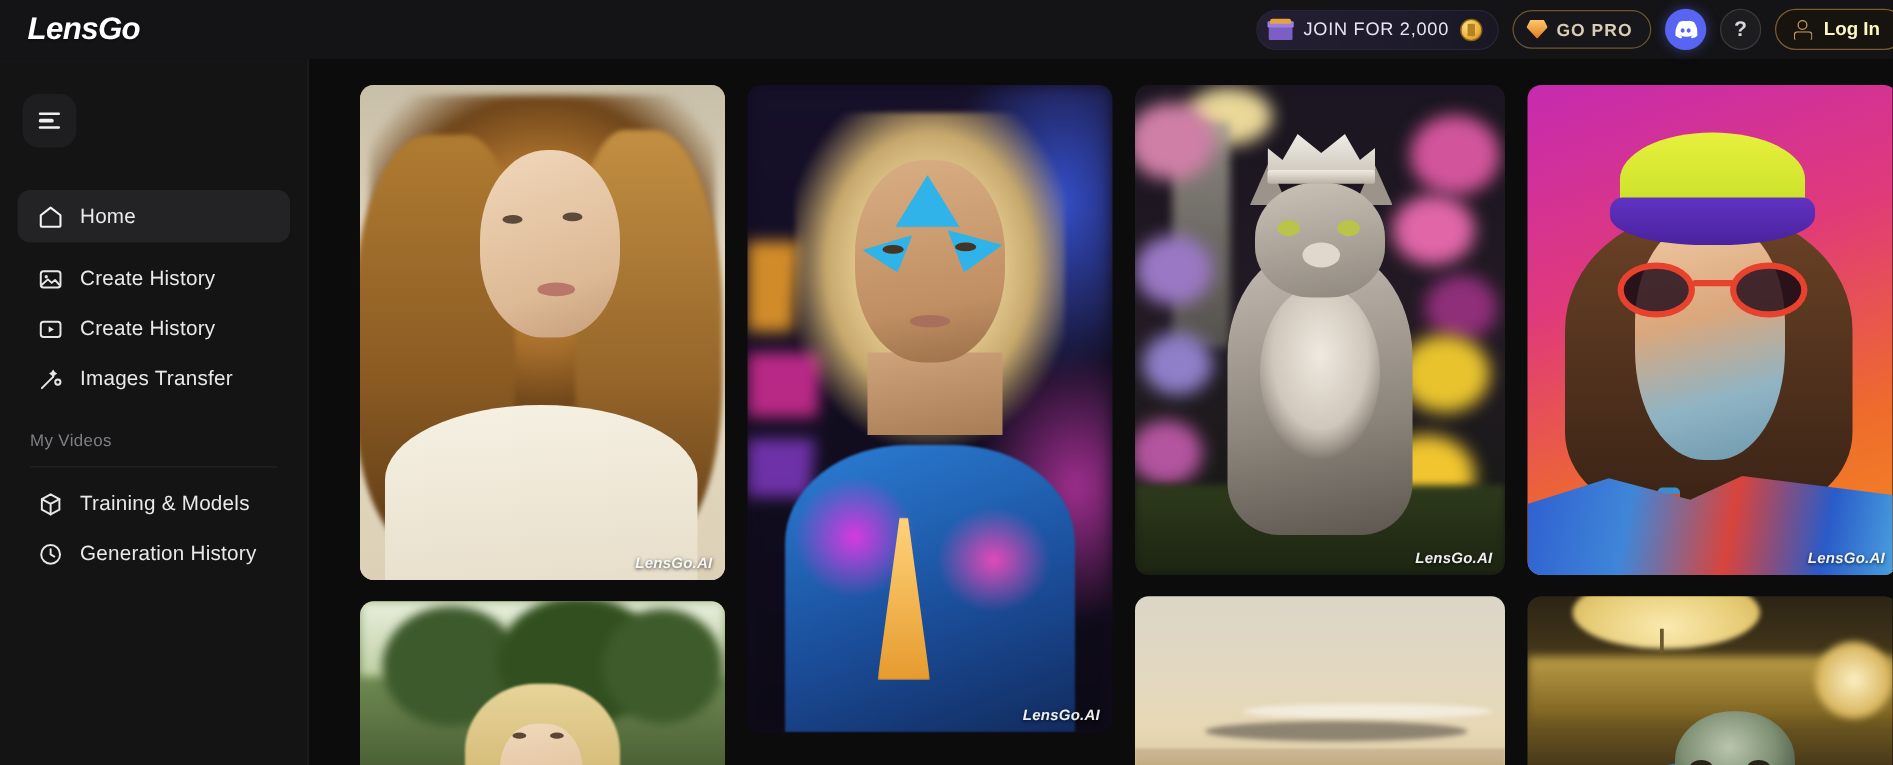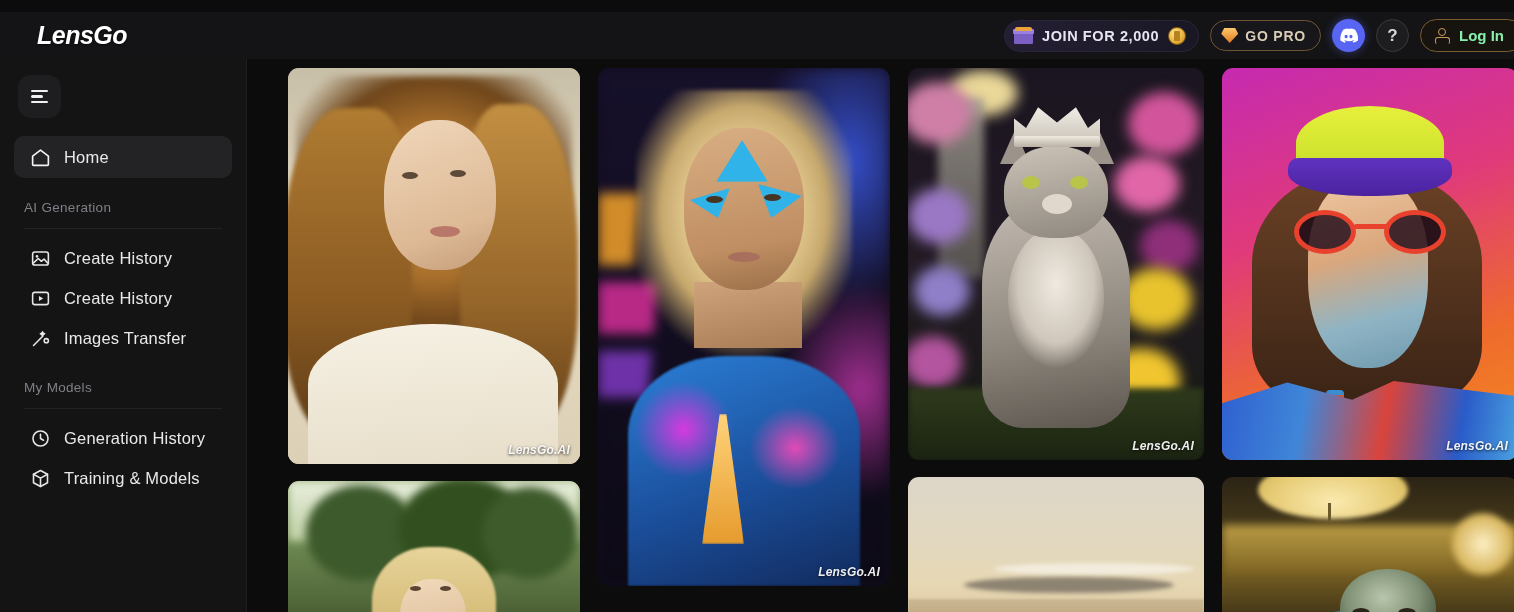--- a/index.html
+++ b/index.html
@@ -5,26 +5,25 @@
   * { box-sizing: border-box; margin: 0; padding: 0; }
   html, body {
     width: 1514px; height: 612px;
     background: #0c0c0d;
     font-family: "Liberation Sans", sans-serif;
     overflow: hidden;
   }
 
   
   .topbar {
-    position: absolute; top: 12px; left: 0;
+    position: absolute; top: 0; left: 0;
     width: 1514px; height: 47px;
     background: #141416;
     display: flex; align-items: center;
     z-index: 30;
-    padding-left: 15px;
   }
   .logo {
     margin-left: 22px;
     font-size: 25px;
     font-weight: bold;
     font-style: italic;
     color: #ffffff;
     letter-spacing: -0.5px;
     font-family: "Liberation Sans", sans-serif;
     text-shadow: 0 1px 2px rgba(0,0,0,.6);
@@ -36,21 +35,21 @@
   }
 
   .join-pill {
     display: flex; align-items: center; gap: 9px;
     height: 32px; padding: 0 12px 0 9px;
     border-radius: 16px;
     background: linear-gradient(90deg,#241e33,#1e1b2b 60%,#191724);
     border: 1px solid #2a2438;
   }
   .join-pill .label {
-    font-size: 14.5px; font-weight: bold; letter-spacing: .6px;
+    font-size: 14.5px; font-weight: normal; letter-spacing: .6px;
     color: #e8e5f2;
   }
   .gift-icon {
     width: 19px; height: 17px; position: relative; flex: none;
   }
   .gift-icon .box {
     position: absolute; left: 0; bottom: 0; width: 19px; height: 11px;
     background: #7b5fc4; border-radius: 1px;
   }
   .gift-icon .lid {
@@ -104,21 +103,21 @@
   }
   .login-pill {
     display: flex; align-items: center; gap: 9px;
     height: 33px; padding: 0 14px 0 13px;
     border-radius: 17px;
     background: #17140f;
     border: 1px solid #7a5c31;
     min-width: 104px;
   }
   .login-pill .label {
-    font-size: 15px; font-weight: bold; color: #86efac; white-space: nowrap;
+    font-size: 15px; font-weight: bold; color: #fef9c3; white-space: nowrap;
   }
   .person-icon { width: 16px; height: 16px; position: relative; flex: none; }
   .person-icon .head {
     position: absolute; left: 4px; top: 0; width: 8px; height: 8px;
     border: 1.6px solid #c79a5e; border-radius: 50%;
   }
   .person-icon .body {
     position: absolute; left: 0.5px; top: 9px; width: 15px; height: 7px;
     border: 1.6px solid #c79a5e; border-radius: 3px 3px 2px 2px;
     border-bottom: none;
@@ -145,21 +144,21 @@
   .hamburger i:nth-child(3) { width: 17px; }
 
   .nav-item {
     display: flex; align-items: center; gap: 13px;
     height: 42px; margin: 0 14px; padding: 0 16px;
     border-radius: 10px;
     color: #e9e9ea; font-size: 16.5px;
     letter-spacing: .2px;
   }
   .nav-item.active { background: #232325; }
-  .nav-item.home-item { margin-top: 18px; }
+  .nav-item.home-item { margin-top: 34px; }
   .nav-item .txt { line-height: 1; }
   .nav-icon { width: 21px; height: 21px; flex: none; display: block; }
 
   .section-head {
     margin: 22px 24px 0 24px;
     font-size: 13.5px; color: #7f7f86; letter-spacing: .3px;
     padding-bottom: 13px;
     border-bottom: 1px solid #232326;
   }
   .nav-group { margin-top: 9px; }
@@ -462,21 +461,20 @@
     <i></i>
   </div>
 
   <div class="nav-item active home-item">
     <svg class="nav-icon" viewBox="0 0 24 24" fill="none" stroke="#f2f2f3" stroke-width="1.9" stroke-linecap="round" stroke-linejoin="round">
       <path d="M3 10.5 12 3.5l9 7V20a1 1 0 0 1-1 1H4a1 1 0 0 1-1-1z"></path>
     </svg>
     <span class="txt">Home</span>
   </div>
 
-  <div class="section-head">AI Generation</div>
 
   <div class="nav-group">
     <div class="nav-item">
       <svg class="nav-icon" viewBox="0 0 24 24" fill="none" stroke="#e6e6e8" stroke-width="1.8" stroke-linecap="round" stroke-linejoin="round">
         <rect x="3" y="4.5" width="18" height="15" rx="2.5"></rect>
         <circle cx="8" cy="9.6" r="1.5" fill="#e6e6e8" stroke="none"></circle>
         <path d="M4 17 9.5 12l3.5 3.2 3-2.6L20 17"></path>
       </svg>
       <span class="txt">Create History</span>
     </div>
@@ -490,36 +488,36 @@
     <div class="nav-item">
       <svg class="nav-icon" viewBox="0 0 24 24" fill="none" stroke="#e6e6e8" stroke-width="1.8" stroke-linecap="round" stroke-linejoin="round">
         <path d="M4 20 14.5 9.5"></path>
         <path d="M12.8 5.2 14.3 3l1.5 2.2 2.2 1.5-2.2 1.5-1.5 2.2-1.5-2.2-2.2-1.5z" fill="#e6e6e8" stroke="none"></path>
         <circle cx="18.6" cy="14.5" r="2.4"></circle>
       </svg>
       <span class="txt">Images Transfer</span>
     </div>
   </div>
 
-  <div class="section-head">My Models</div>
+  <div class="section-head">My Videos</div>
 
   <div class="nav-group">
+    <div class="nav-item">
+      <svg class="nav-icon" viewBox="0 0 24 24" fill="none" stroke="#e6e6e8" stroke-width="1.8" stroke-linecap="round" stroke-linejoin="round">
+        <path d="M12 2.8 20 7.2v9.6L12 21.2 4 16.8V7.2z"></path>
+        <path d="M4 7.2 12 11.6 20 7.2M12 11.6v9.6"></path>
+      </svg>
+      <span class="txt">Training &amp; Models</span>
+    </div>
     <div class="nav-item">
       <svg class="nav-icon" viewBox="0 0 24 24" fill="none" stroke="#e6e6e8" stroke-width="1.8" stroke-linecap="round" stroke-linejoin="round">
         <circle cx="12" cy="12" r="8.6"></circle>
         <path d="M12 7.2V12l3.4 2"></path>
       </svg>
       <span class="txt">Generation History</span>
-    </div>
-    <div class="nav-item">
-      <svg class="nav-icon" viewBox="0 0 24 24" fill="none" stroke="#e6e6e8" stroke-width="1.8" stroke-linecap="round" stroke-linejoin="round">
-        <path d="M12 2.8 20 7.2v9.6L12 21.2 4 16.8V7.2z"></path>
-        <path d="M4 7.2 12 11.6 20 7.2M12 11.6v9.6"></path>
-      </svg>
-      <span class="txt">Training &amp; Models</span>
     </div>
   </div>
 </div>
 
 <div class="content">
   <div class="grid">
 
     <div class="col c1">
       <div class="card art-beach">
         <div class="sky"></div>

